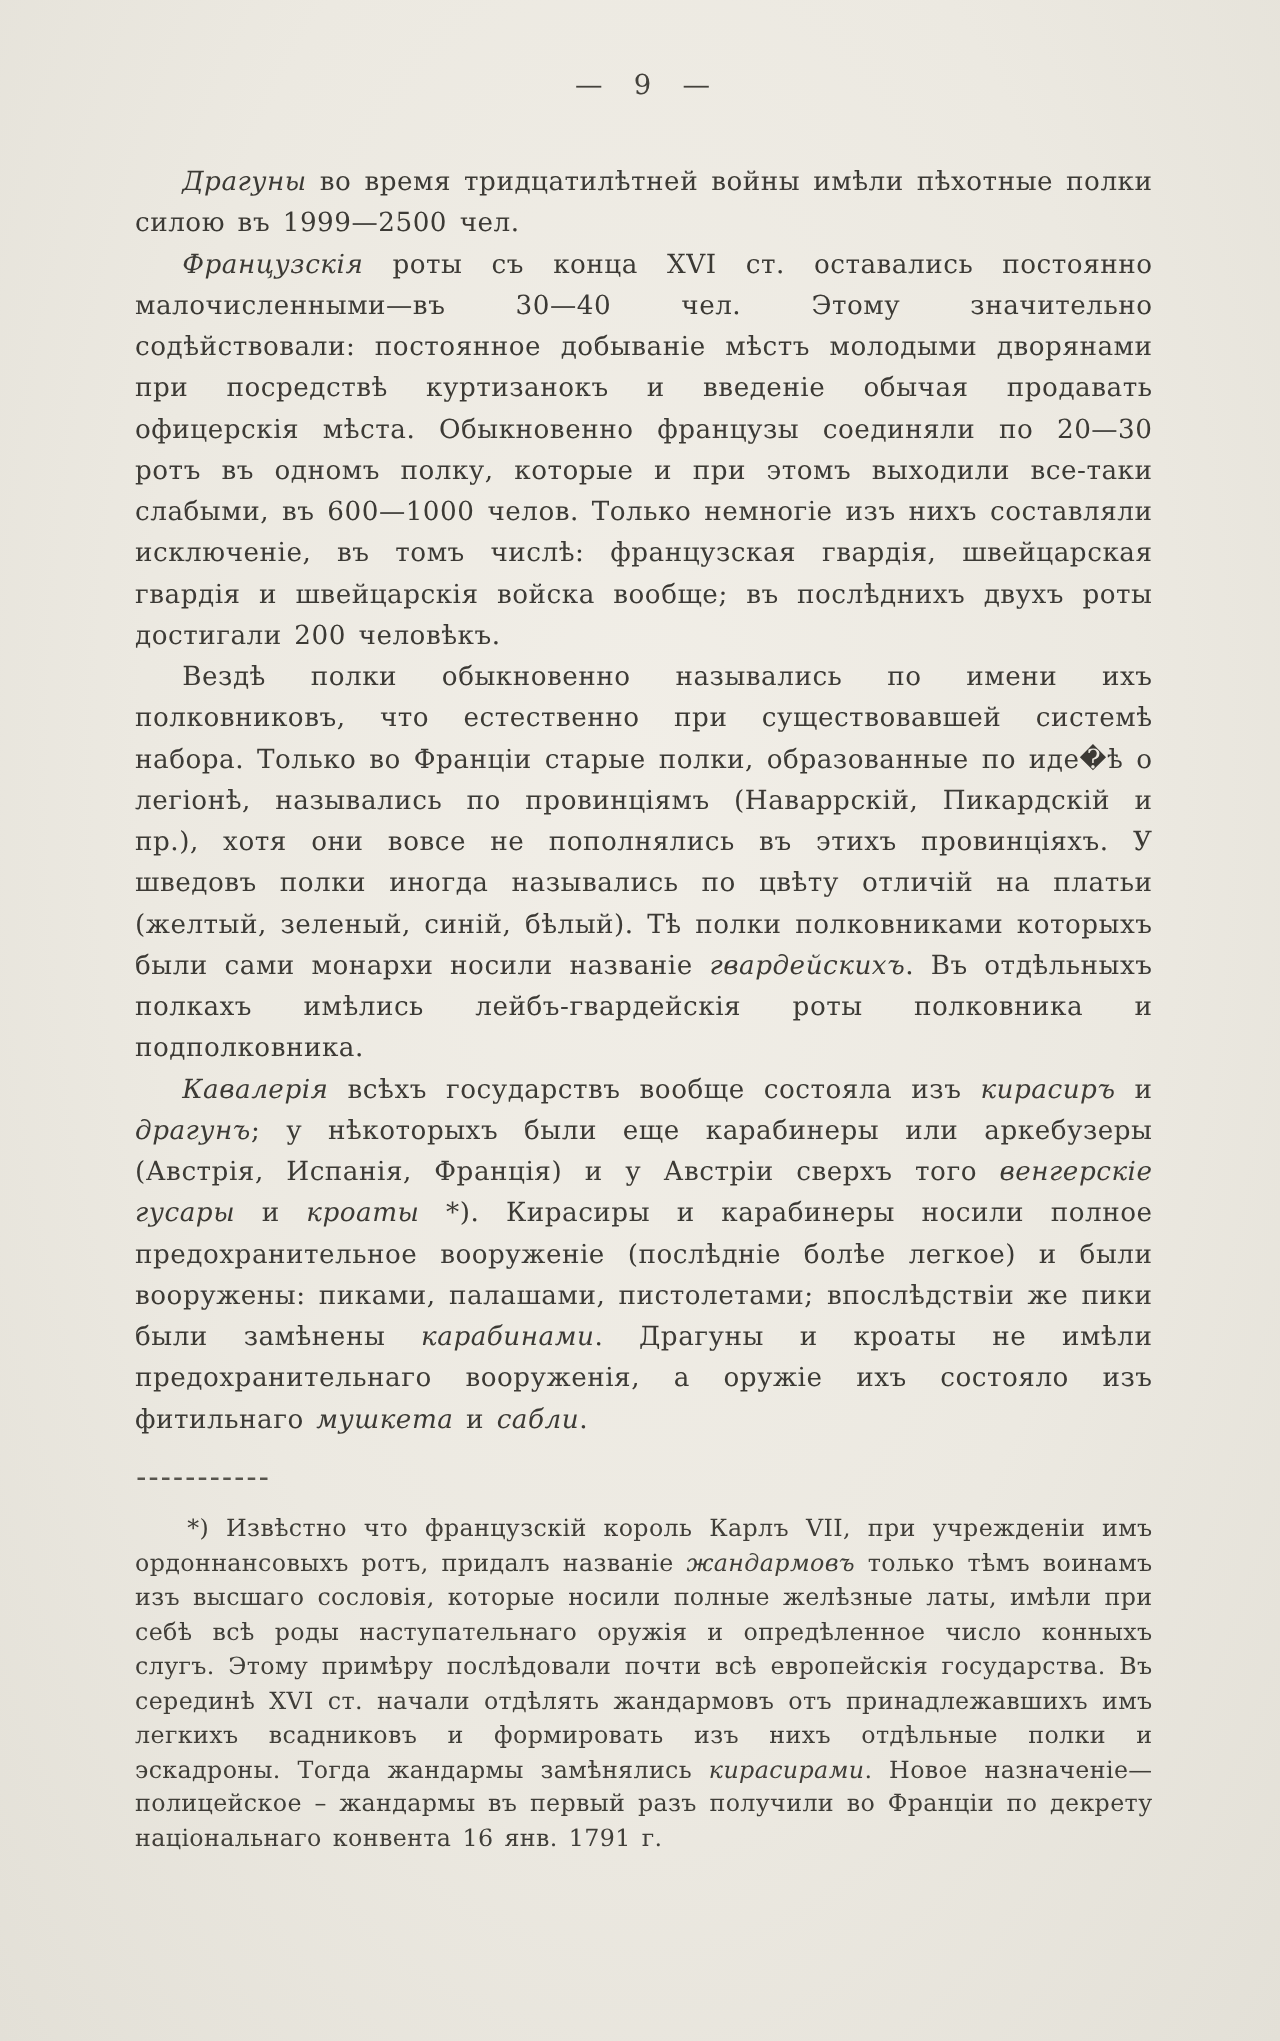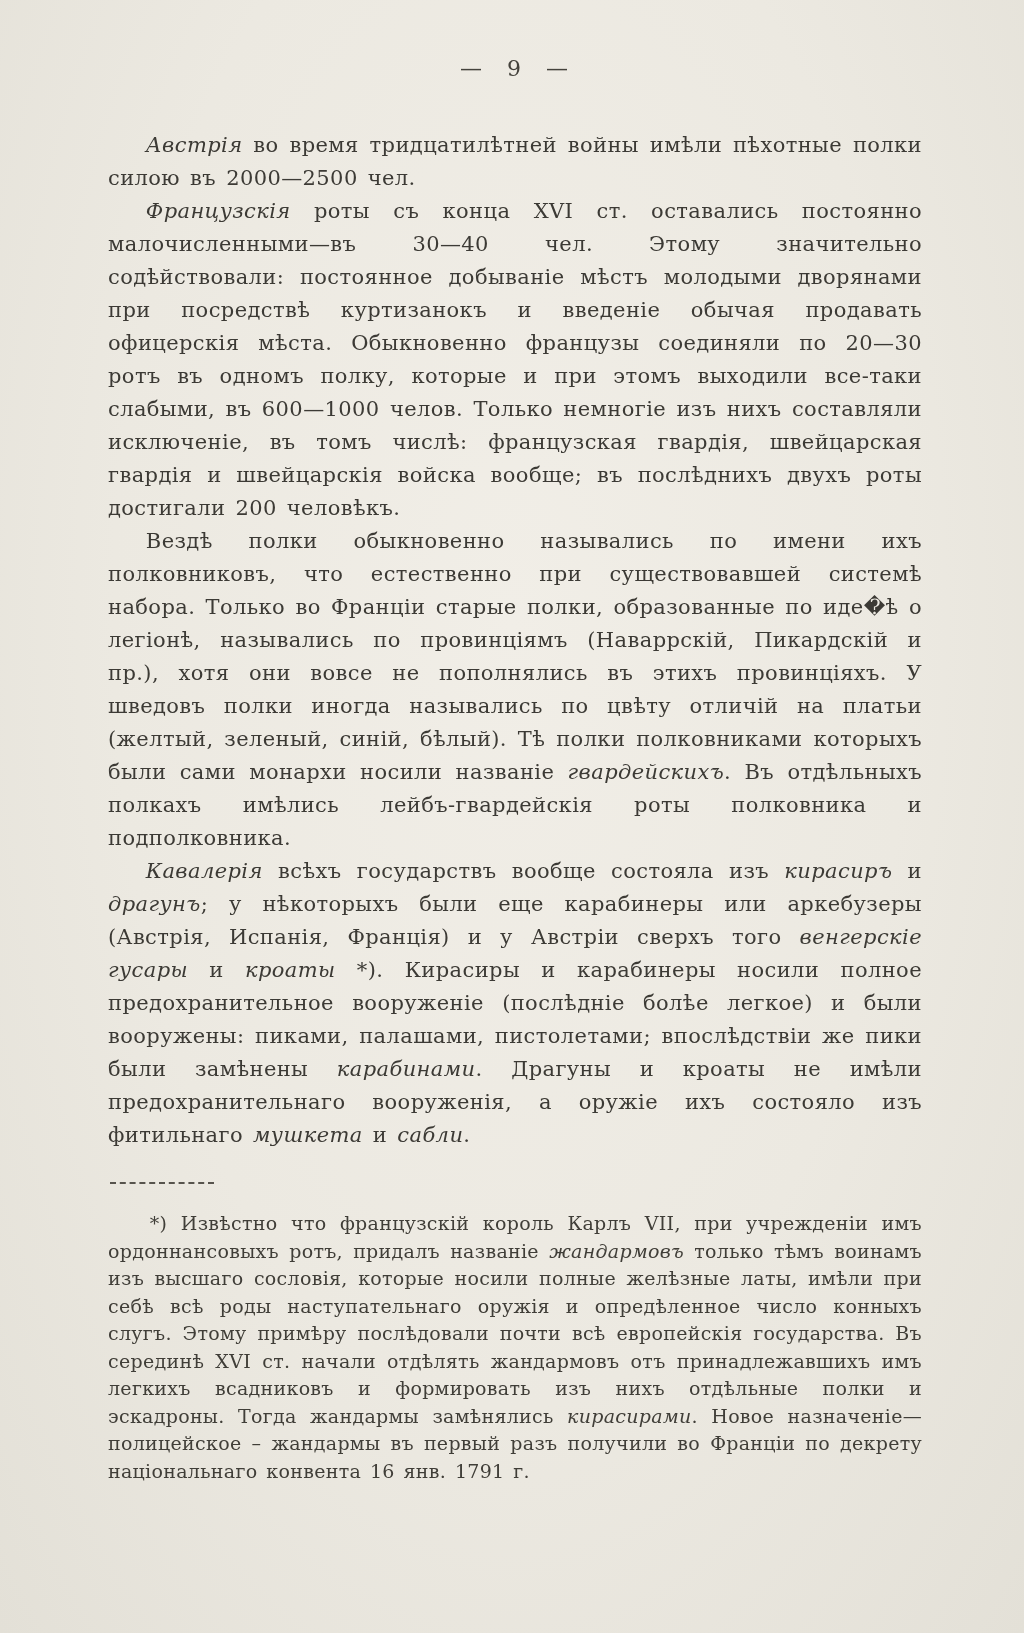--- a/index.html
+++ b/index.html
@@ -63,21 +63,21 @@
     text-indent: 2.2em;
   }
 </style>
 </head>
 <body>
 
 <div class="scan-page">
   <div class="page-header">— 9 —</div>
 
   <div class="main-text">
-      <p class="para"><span class="it">Австрія</span><span> во время тридцатилѣтней войны имѣли пѣхотные полки силою въ 2000—2500 чел.</span></p>
+      <p class="para"><span class="it">Драгуны</span><span> во время тридцатилѣтней войны имѣли пѣхотные полки силою въ 1999—2500 чел.</span></p>
       <p class="para"><span class="it">Французскія</span><span> роты съ конца XVI ст. оставались постоянно малочисленными—въ 30—40 чел. Этому значительно содѣйствовали: постоянное добываніе мѣстъ молодыми дворянами при посредствѣ куртизанокъ и введеніе обычая продавать офицерскія мѣста. Обыкновенно французы соединяли по 20—30 ротъ въ одномъ полку, которые и при этомъ выходили все-таки слабыми, въ 600—1000 челов. Только немногіе изъ нихъ составляли исключеніе, въ томъ числѣ: французская гвардія, швейцарская гвардія и швейцарскія войска вообще; въ послѣднихъ двухъ роты достигали 200 человѣкъ.</span></p>
       <p class="para"><span>Вездѣ полки обыкновенно назывались по имени ихъ полковниковъ, что естественно при существовавшей системѣ набора. Только во Франціи старые полки, образованные по иде�ѣ о легіонѣ, назывались по провинціямъ (Наваррскій, Пикардскій и пр.), хотя они вовсе не пополнялись въ этихъ провинціяхъ. У шведовъ полки иногда назывались по цвѣту отличій на платьи (желтый, зеленый, синій, бѣлый). Тѣ полки полковниками которыхъ были сами монархи носили названіе </span><span class="it">гвардейскихъ</span><span>. Въ отдѣльныхъ полкахъ имѣлись лейбъ-гвардейскія роты полковника и подполковника.</span></p>
       <p class="para"><span class="it">Кавалерія</span><span> всѣхъ государствъ вообще состояла изъ </span><span class="it">кирасиръ</span><span> и </span><span class="it">драгунъ</span><span>; у нѣкоторыхъ были еще карабинеры или аркебузеры (Австрія, Испанія, Франція) и у Австріи сверхъ того </span><span class="it">венгерскіе гусары</span><span> и </span><span class="it">кроаты</span><span> *). Кирасиры и карабинеры носили полное предохранительное вооруженіе (послѣдніе болѣе легкое) и были вооружены: пиками, палашами, пистолетами; впослѣдствіи же пики были замѣнены </span><span class="it">карабинами</span><span>. Драгуны и кроаты не имѣли предохранительнаго вооруженія, а оружіе ихъ состояло изъ фитильнаго </span><span class="it">мушкета</span><span> и </span><span class="it">сабли</span><span>.</span></p>
     </div>
 
   <div class="footnote-rule"></div>
 
   <div class="footnote-text">
       <p class="para"><span>*) Извѣстно что французскій король Карлъ VII, при учрежденіи имъ ордоннансовыхъ ротъ, придалъ названіе </span><span class="it">жандармовъ</span><span> только тѣмъ воинамъ изъ высшаго сословія, которые носили полные желѣзные латы, имѣли при себѣ всѣ роды наступательнаго оружія и опредѣленное число конныхъ слугъ. Этому примѣру послѣдовали почти всѣ европейскія государства. Въ серединѣ XVI ст. начали отдѣлять жандармовъ отъ принадлежавшихъ имъ легкихъ всадниковъ и формировать изъ нихъ отдѣльные полки и эскадроны. Тогда жандармы замѣнялись </span><span class="it">кирасирами</span><span>. Новое назначеніе—полицейское – жандармы въ первый разъ получили во Франціи по декрету національнаго конвента 16 янв. 1791 г.</span></p>
     </div>

